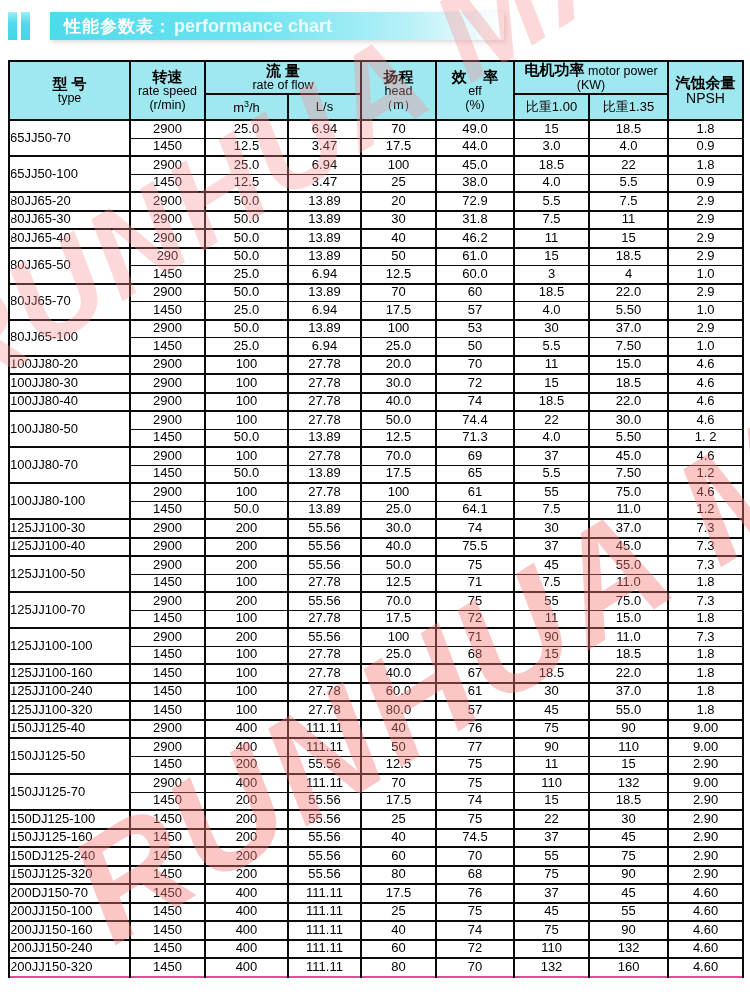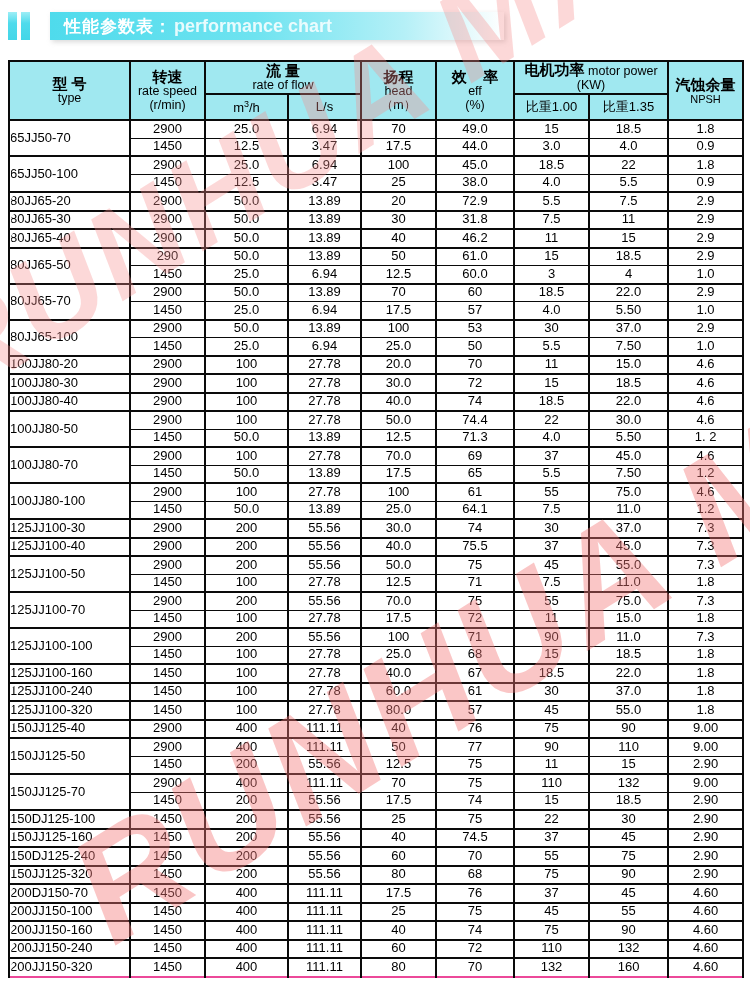--- a/index.html
+++ b/index.html
@@ -106,21 +106,21 @@
       </th>
       <th colspan="2">
         <div>
           <span class="zh-inline">电机功率</span>
           <span class="en-inline">motor power</span>
         </div>
         <span class="en">(KW)</span>
       </th>
       <th rowspan="2">
         <span class="zh">汽蚀余量</span>
-        <span class="en" style="font-size:11px">NPSH</span>
+        <span class="en" style="font-size:14px">NPSH</span>
       </th>
     </tr>
     <tr class="h2">
       <th><span class="sub-plain"><span>m</span><sup>3</sup><span>/h</span></span></th>
       <th><span class="sub-plain">L/s</span></th>
       <th><span class="sub">比重1.00</span></th>
       <th><span class="sub">比重1.35</span></th>
     </tr>
   </thead>
   <tbody>

